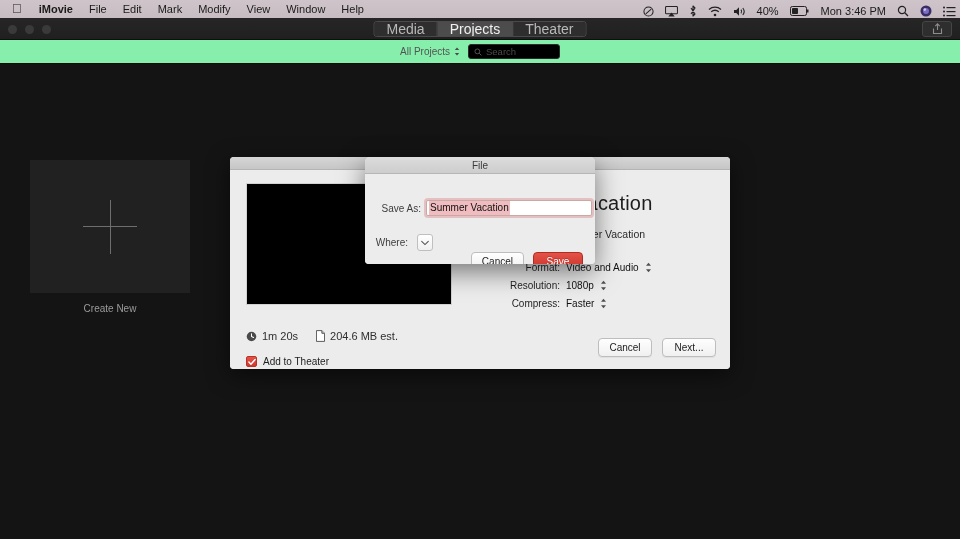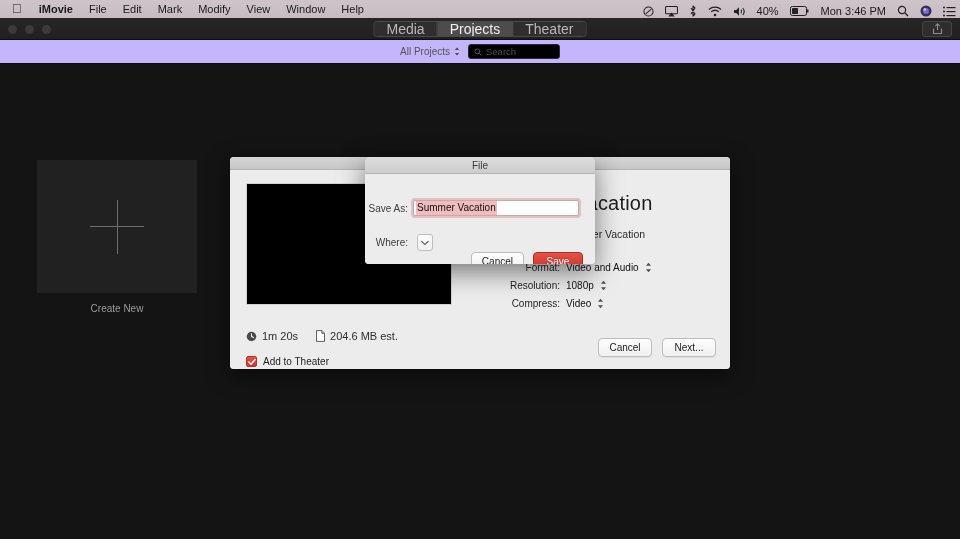--- a/index.html
+++ b/index.html
@@ -53,33 +53,33 @@
   .seg-btn.active { background: #4c4c4c; color: #f0f0f0; }
   .share-btn {
     position: absolute; right: 8px; top: 3px; width: 30px; height: 16px;
     background: #2e2e2e; border: 1px solid #454545; border-radius: 3px;
     display: flex; align-items: center; justify-content: center;
   }
 
   
   .browserbar {
     position: relative; height: 24px; width: 100%;
-    background: #c4b5fd; border-bottom: 1px solid #0d0d0d;
+    background: #86efac; border-bottom: 1px solid #0d0d0d;
     display: flex; align-items: center; justify-content: center; gap: 8px;
   }
   .allproj { font-size: 10px; color: #545454; display: flex; align-items: center; gap: 4px; }
   .searchbox {
     width: 92px; height: 15px; background: #000; border: 1px solid #2a2a2a;
     border-radius: 3px; display: flex; align-items: center; gap: 4px; padding: 0 5px;
     font-size: 9.5px; color: #4b4b4b;
   }
 
   
   .content { position: relative; width: 100%; height: 475px; background: #141414; }
-  .tile { position: absolute; left: 37px; top: 96px; width: 160px; }
+  .tile { position: absolute; left: 30px; top: 96px; width: 160px; }
   .thumb {
     width: 160px; height: 133px; background: #212121;
     display: flex; align-items: center; justify-content: center;
   }
   .plus { position: relative; width: 54px; height: 54px; }
   .plus:before, .plus:after {
     content: ""; position: absolute; background: #6e6e6e;
   }
   .plus:before { left: 50%; top: 0; width: 1px; height: 54px; margin-left: -0.5px; }
   .plus:after { top: 50%; left: 0; height: 1px; width: 54px; margin-top: -0.5px; }
@@ -164,21 +164,21 @@
     background: linear-gradient(to bottom,#dcdcdc,#cdcdcd);
     border-bottom: 1px solid #b6b6b6;
     display: flex; align-items: center; justify-content: center;
     font-size: 10px; color: #3b3b3b;
   }
   .sd-body { position: relative; width: 100%; height: 90px; background: #ececec; }
   .sd-row { position: absolute; display: flex; align-items: center; }
   .sd-label { font-size: 10px; color: #3d3d3d; text-align: right; }
 
   .saveas-row { left: 0; top: 26px; width: 100%; }
-  .saveas-row .sd-label { width: 48px; padding-right: 5px; }
+  .saveas-row .sd-label { width: 61px; padding-right: 5px; }
   .name-field {
     position: relative; width: 166px; height: 16px;
     background: #fff; border: 1px solid #c9a8a8;
     border-radius: 2px;
     box-shadow: 0 0 0 2px rgba(215,120,120,.38);
     display: flex; align-items: center; padding: 0 2px;
   }
   .name-sel {
     background: #f0bcc0; color: #111; font-size: 10px;
     padding: 1px 1px; line-height: 12px;
@@ -409,21 +409,21 @@
               <span class="fl-value">1080p</span>
               <span class="stepper">
                 <svg width="7" height="11" viewBox="0 0 7 11">
                     <path d="M3.5 0.8 L6 3.8 L1 3.8 Z" fill="#4f4f4f"></path>
                     <path d="M3.5 10.2 L6 7.2 L1 7.2 Z" fill="#4f4f4f"></path>
                   </svg>
               </span>
             </div>
             <div class="field">
               <span class="fl-label">Compress:</span>
-              <span class="fl-value">Video</span>
+              <span class="fl-value">Faster</span>
               <span class="stepper">
                 <svg width="7" height="11" viewBox="0 0 7 11">
                     <path d="M3.5 0.8 L6 3.8 L1 3.8 Z" fill="#4f4f4f"></path>
                     <path d="M3.5 10.2 L6 7.2 L1 7.2 Z" fill="#4f4f4f"></path>
                   </svg>
               </span>
             </div>
           </div>
 
           <div class="sheet-buttons">

